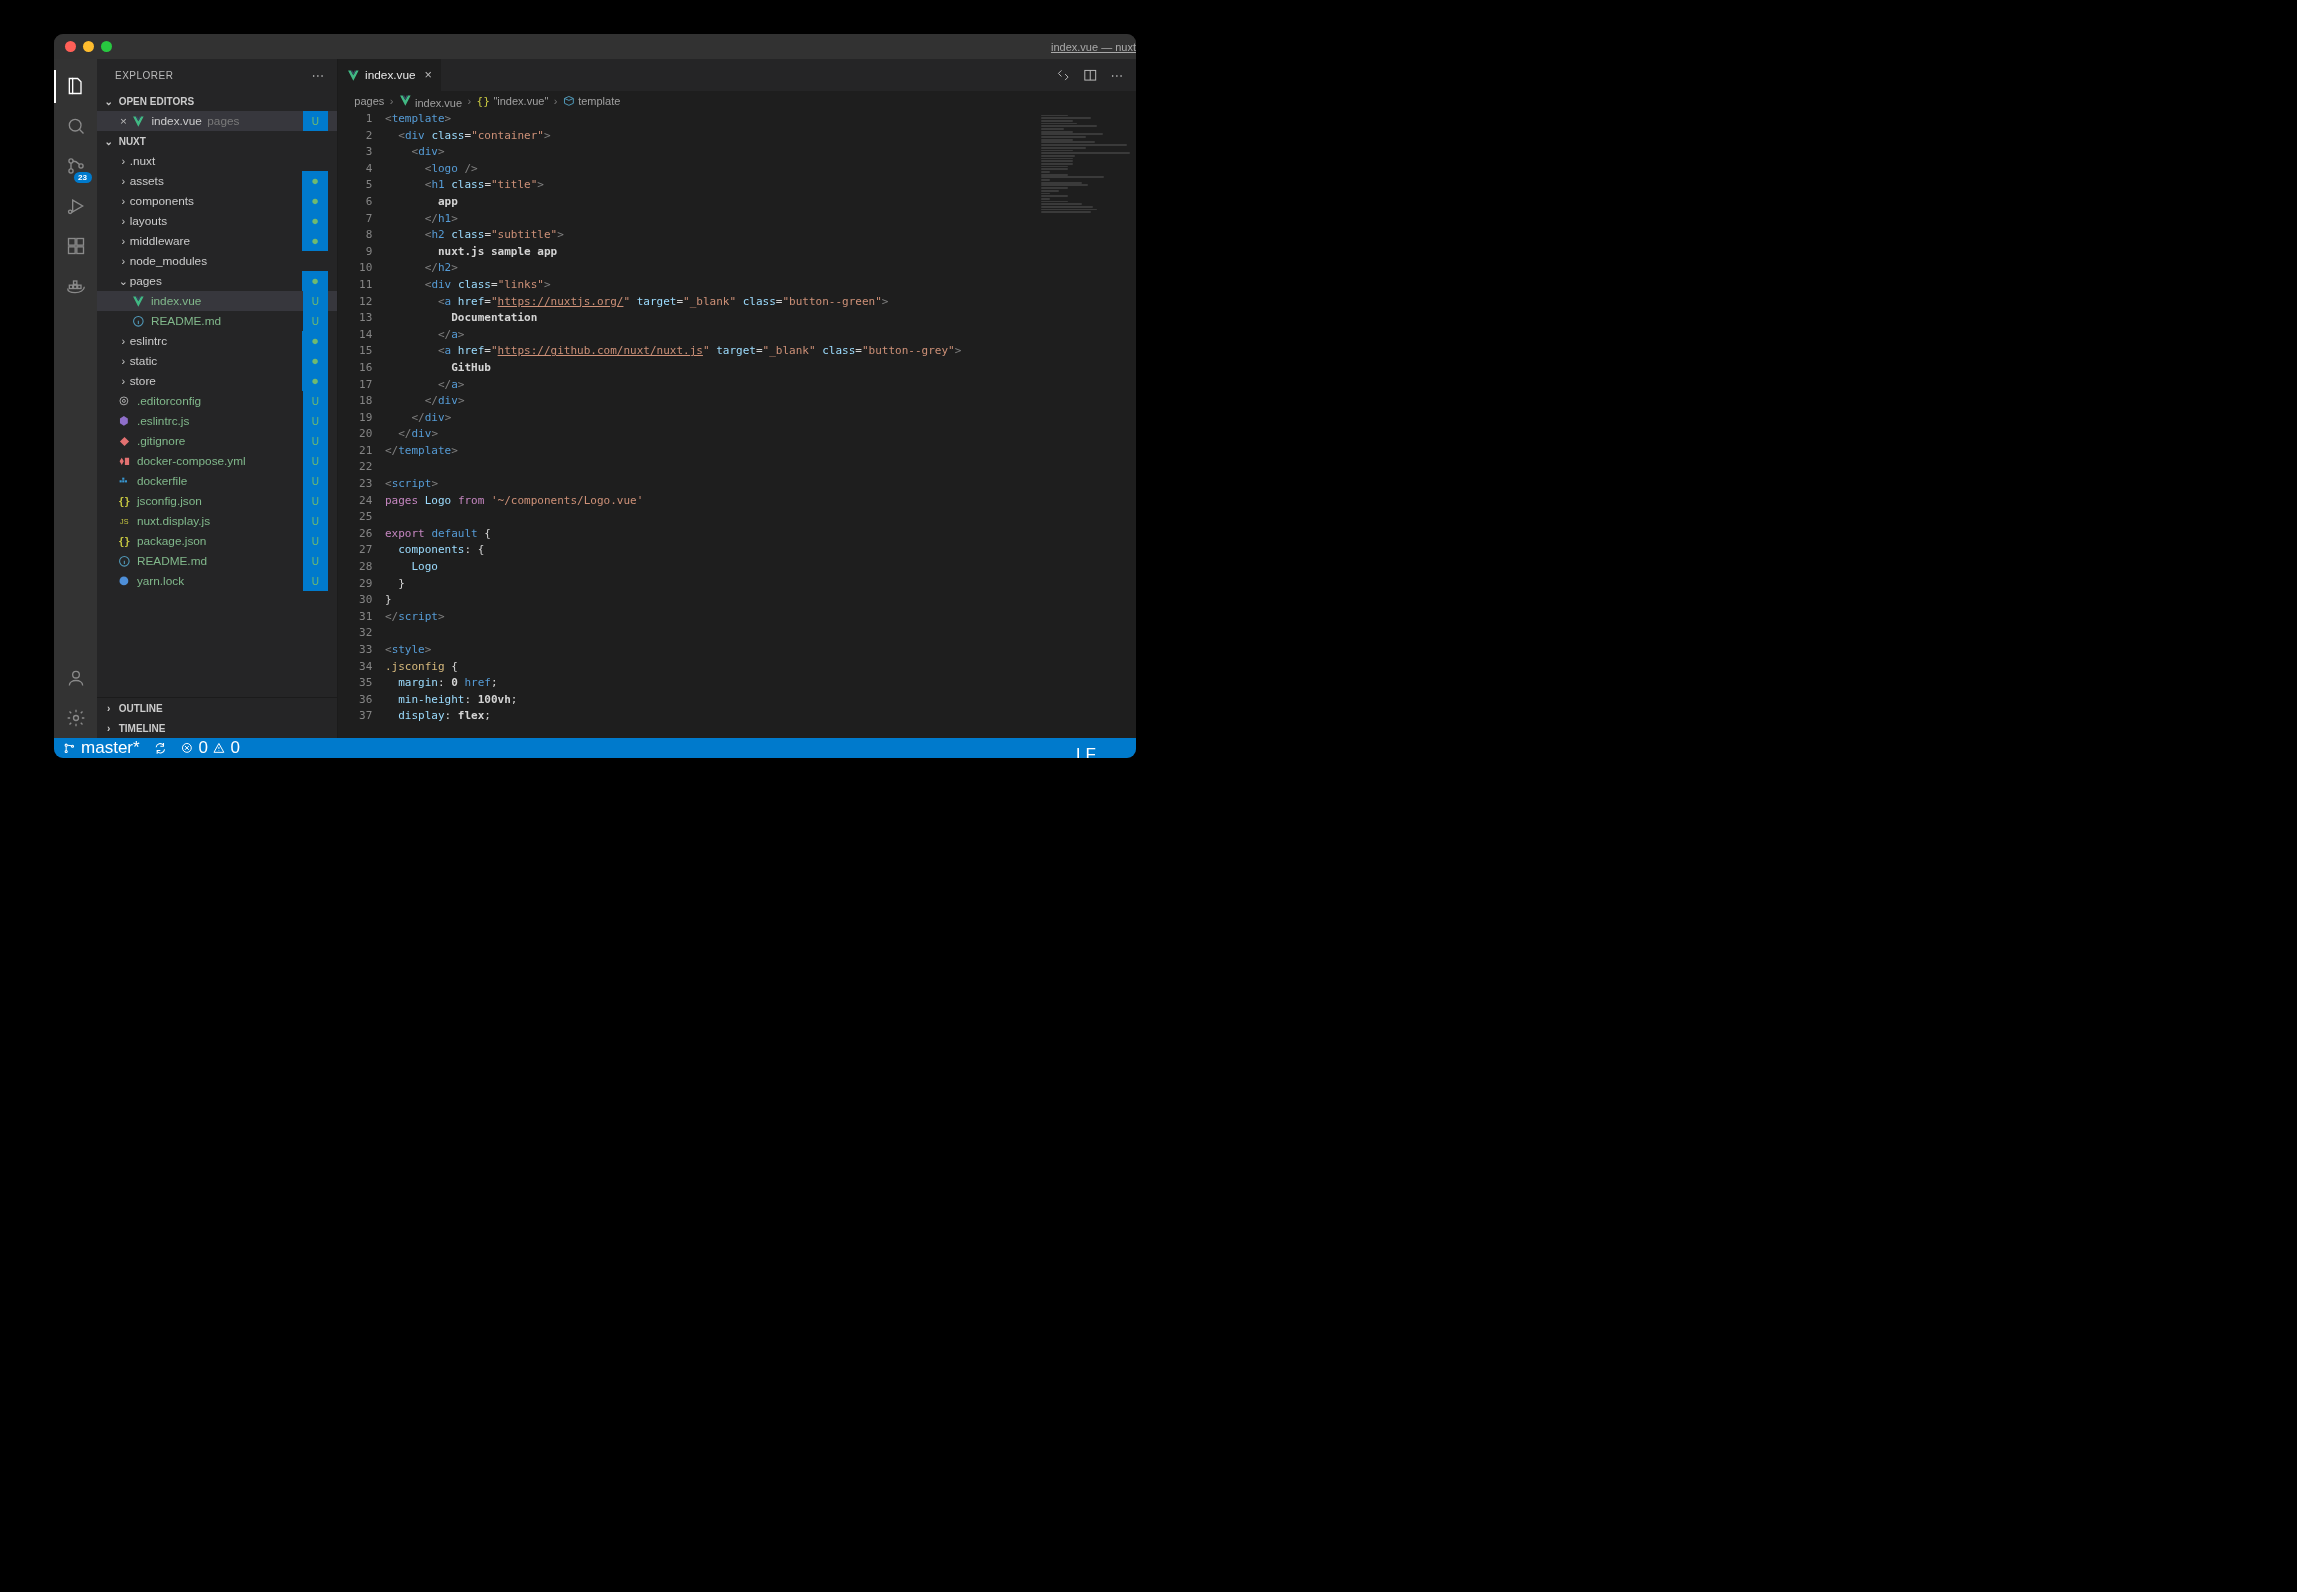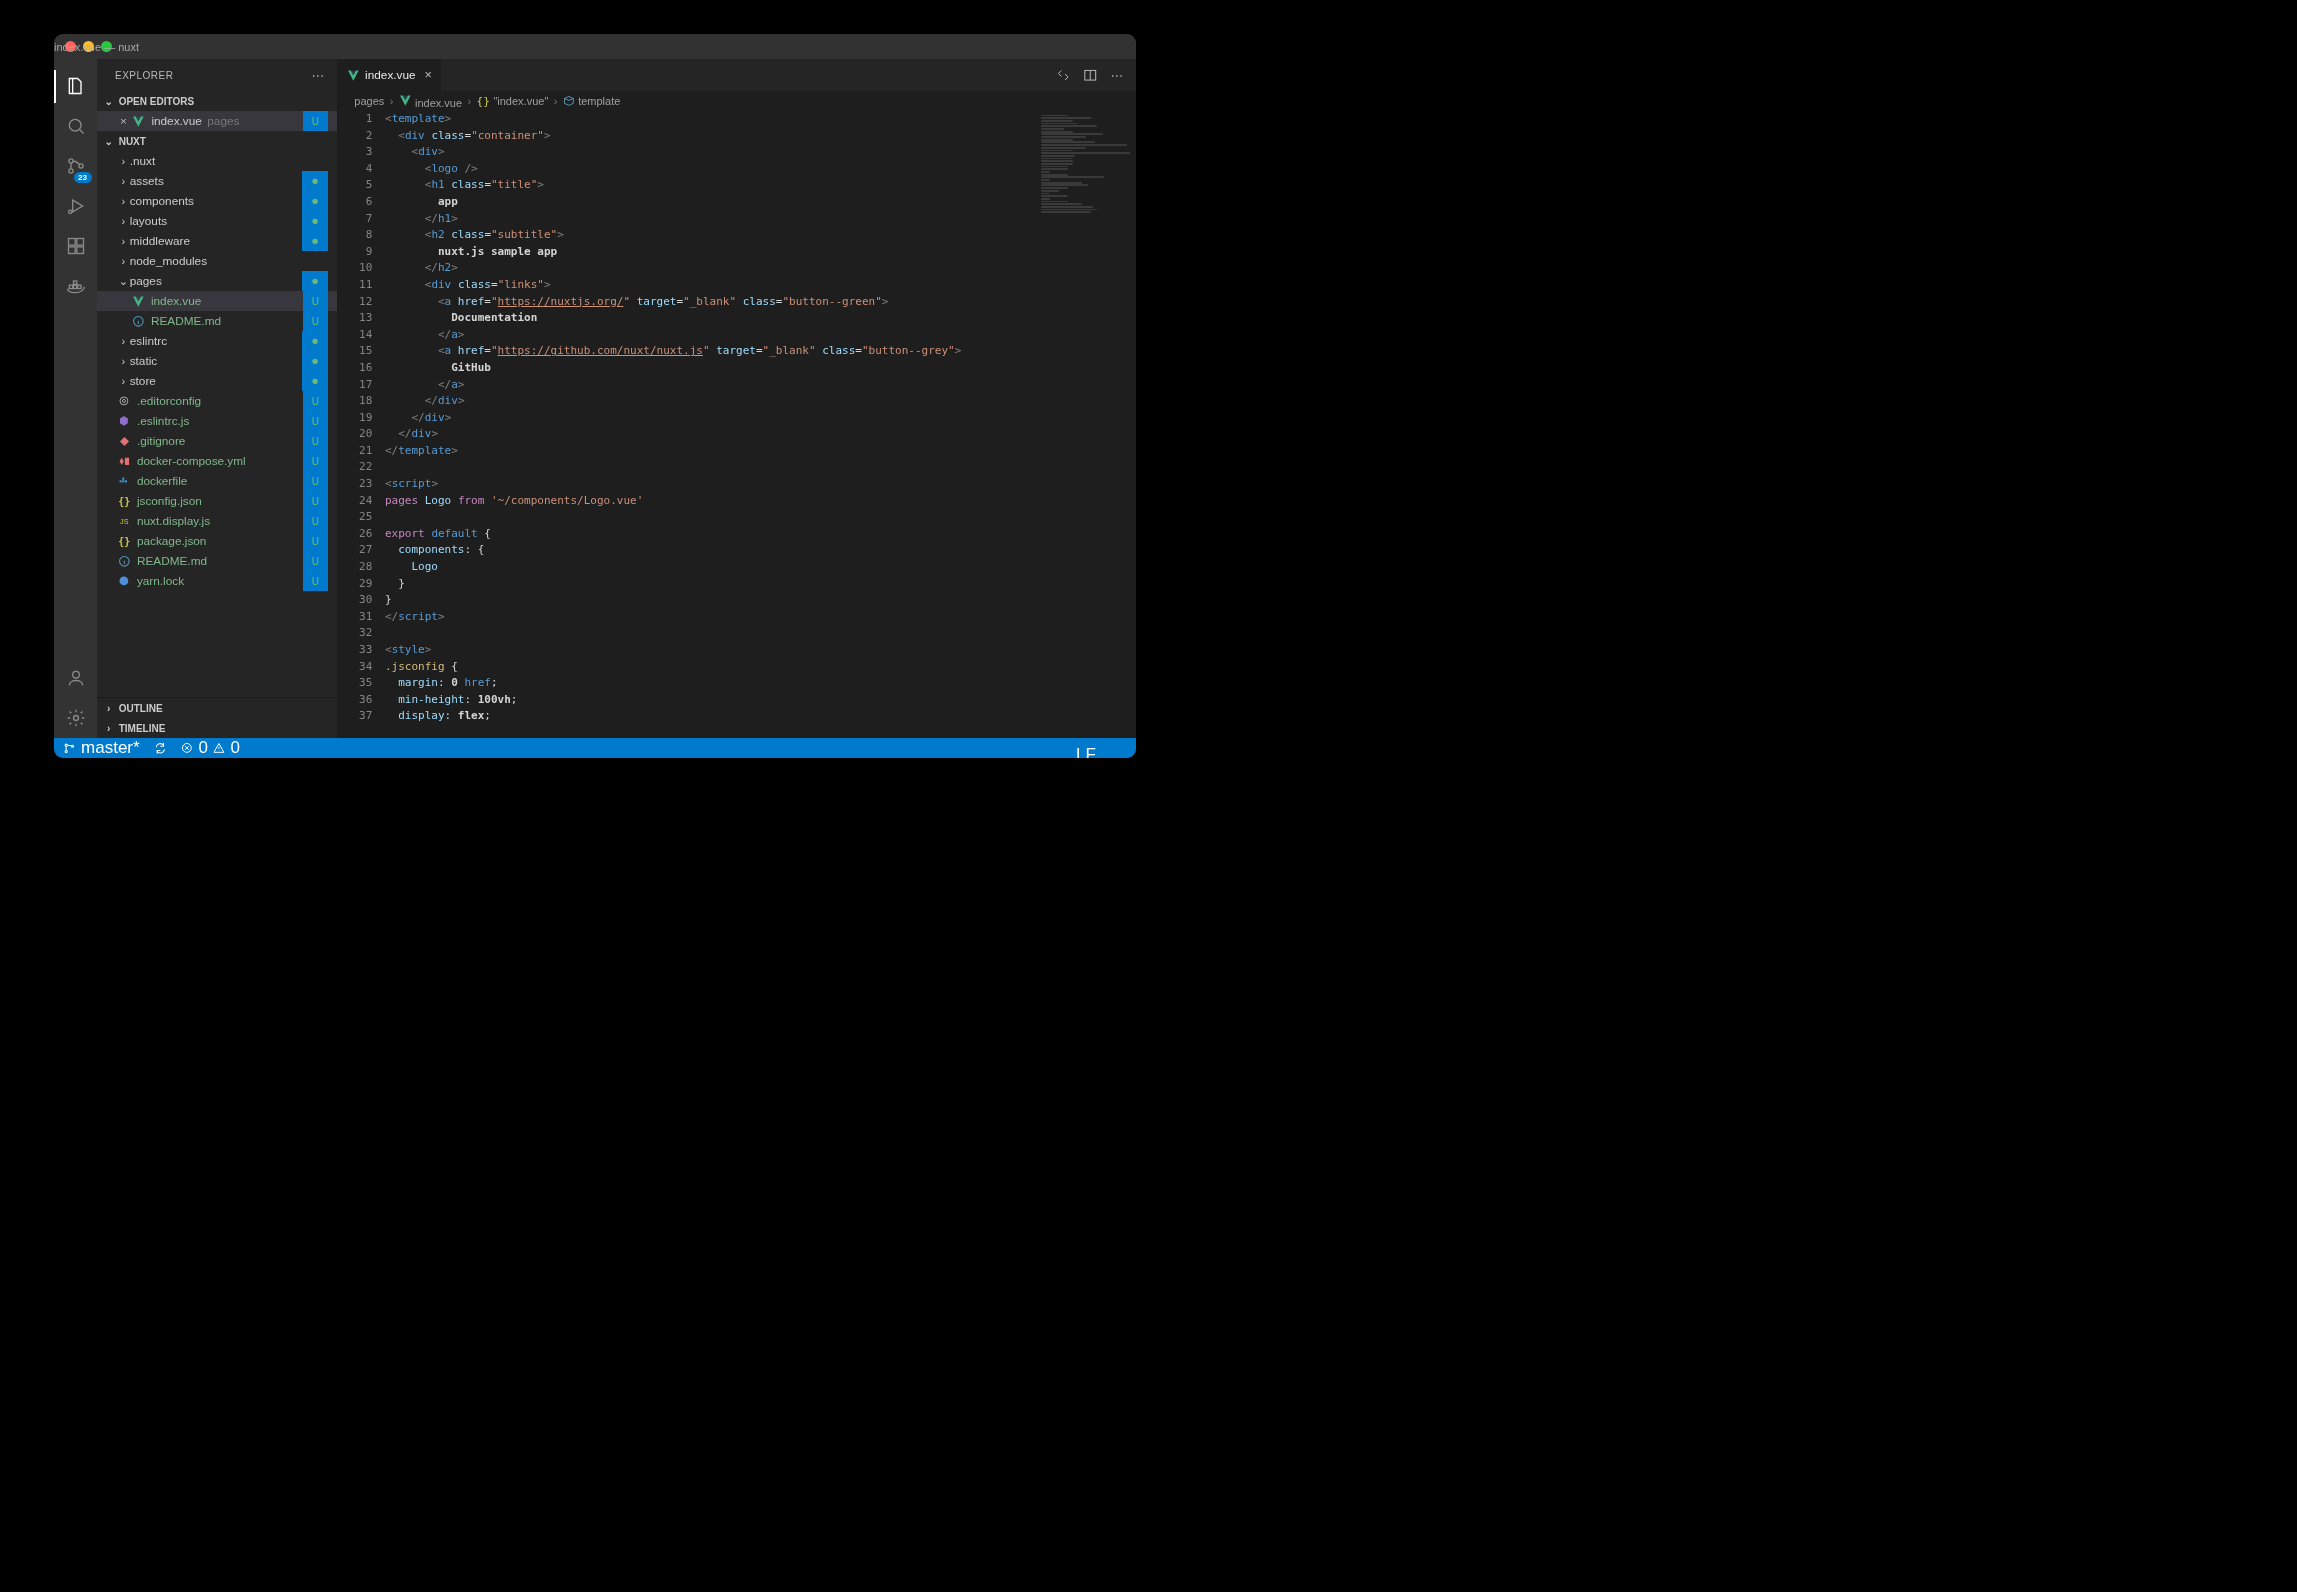--- a/index.html
+++ b/index.html
@@ -7,21 +7,21 @@
   .window {
     position: absolute; left: 54px; top: 34px; width: 1082px; height: 724px;
     background: #1e1e1e; border-radius: 9px; overflow: hidden; box-shadow: 0 18px 54px rgba(0,0,0,.6);
     display: flex; flex-direction: column;
   }
   
   .titlebar { height: 25px; background: #323232; display: flex; align-items: center; position: relative; }
   .traffic { display: flex; gap: 7.2px; margin-left: 11px; }
   .traffic .dot { width: 11px; height: 11px; border-radius: 50%; }
   .dot.red { background:#ff5f57; } .dot.yellow { background:#febc2e; } .dot.green { background:#28c840; }
-  .titlebar-title { position:absolute; left:0; right:0; text-align:left; font-size:11px; color:#a9a9a9; pointer-events:none; }
+  .titlebar-title { position:absolute; left:0; right:0; text-align:right; font-size:11px; color:#a9a9a9; pointer-events:none;text-decoration:underline; }
 
   .body { flex:1; display:flex; min-height:0; }
   
   .activitybar { width:43px; background:#333333; display:flex; flex-direction:column; align-items:center; padding-top:7.2px; }
   .activitybar .icon { width:43px; height:40px; display:flex; align-items:center; justify-content:center; color:#8a8a8a; position:relative; }
   .activitybar .icon.active { color:#fff; }
   .activitybar .icon.active::before { content:""; position:absolute; left:0; top:3.6px; bottom:3.6px; width:1.8px; background:#fff; }
   .activitybar .spacer { flex:1; }
   .badge { position:absolute; bottom:3.6px; right:5.4px; background:#007acc; color:#fff; border-radius:7.2px; font-size:8.1px; padding:0.9px 4.5px; font-weight:600; }
 

